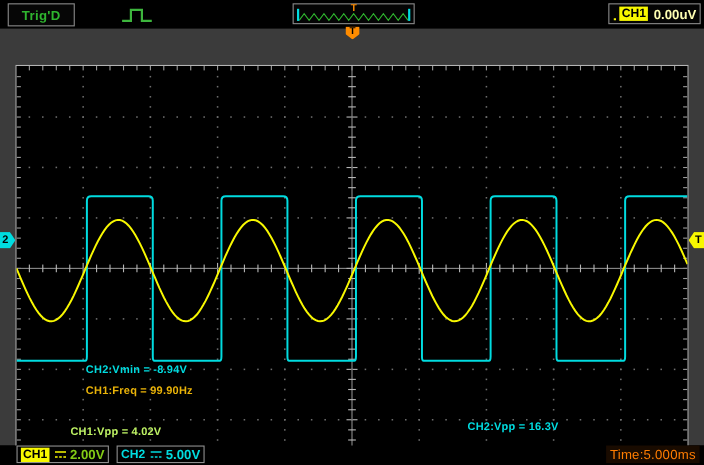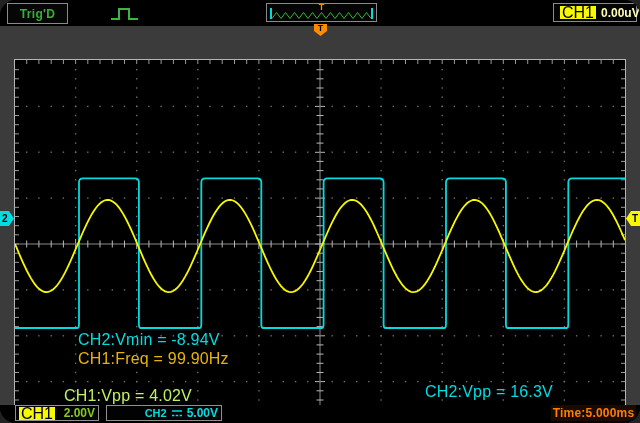--- a/index.html
+++ b/index.html
@@ -1,59 +1,59 @@
 <!DOCTYPE html>
 <html><head>
 <meta charset="utf-8">
 <style>
   html,body{margin:0;padding:0;background:#222;}
   .screen{position:relative;width:640px;height:423px;background:#000;overflow:hidden;
-          font-family:"Liberation Sans",sans-serif;border-radius:16px;-webkit-font-smoothing:none;}
+          font-family:"Liberation Sans",sans-serif;-webkit-font-smoothing:none;}
   
   .topbar{position:absolute;left:0;top:0;width:640px;height:26px;background:#000;}
   .trigd-box{position:absolute;left:7px;top:3px;width:59px;height:19px;background:#060606;
              border:1px solid #8a8a8a;color:#2fb52f;font-size:12px;font-weight:bold;
              display:flex;align-items:center;justify-content:center;letter-spacing:.3px;}
   .pulse-icon{position:absolute;left:110px;top:7px;}
   .preview-box{position:absolute;left:266px;top:3px;width:111px;height:19px;background:#040404;
                border:1px solid #8a8a8a;box-sizing:border-box;}
   .preview-t{position:absolute;left:0;right:0;top:-2px;text-align:center;color:#ff8c00;
              font-size:9px;font-weight:bold;}
   .trig-box{position:absolute;left:553px;top:3px;width:84px;height:19px;background:#040404;
             border:1px solid #8a8a8a;box-sizing:border-box;display:flex;align-items:center;gap:3px;
             padding:0 3px;}
-  .ch-badge{background:#f8f800;color:#000;font-size:16px;font-weight:normal;padding:0 2px;line-height:13px;}
+  .ch-badge{background:#f8f800;color:#000;font-size:11px;font-weight:bold;padding:0 2px;line-height:13px;}
   .trig-level{color:#ffffb3;font-size:12px;font-weight:bold;margin-left:2px;}
   
   .stage{position:absolute;left:0;top:26px;width:640px;height:379px;background:#3b3b3b;}
   .graticule{position:absolute;left:14px;top:33px;width:612px;height:367px;background:#000;
              border:1px solid #b4b4b4;box-sizing:border-box;}
   .graticule svg{position:absolute;left:0;top:0;}
-  .meas{position:absolute;font-size:16px;font-weight:normal;letter-spacing:.2px;white-space:nowrap;}
+  .meas{position:absolute;font-size:10px;font-weight:bold;letter-spacing:.2px;white-space:nowrap;}
   
   .t-tab{position:absolute;left:314px;top:24px;width:13px;height:12px;background:#ff8c00;
          clip-path:polygon(0 0,100% 0,100% 58%,50% 100%,0 58%);color:#000;font-size:9px;
          font-weight:bold;text-align:center;line-height:8px;z-index:5;}
   .ch2-marker{position:absolute;left:0px;top:211px;width:14px;height:15px;background:#00dce0;
          clip-path:polygon(0 0,64% 0,100% 50%,64% 100%,0 100%);color:#000;font-size:10px;
          font-weight:bold;text-align:left;line-height:15px;padding-left:2px;box-sizing:border-box;z-index:5;}
   .trig-marker{position:absolute;left:626px;top:211px;width:14px;height:15px;background:#f8f800;
          clip-path:polygon(36% 0,100% 0,100% 100%,36% 100%,0 50%);color:#000;font-size:10px;
          font-weight:bold;text-align:right;line-height:15px;padding-right:2px;box-sizing:border-box;z-index:5;}
   
   .bottombar{position:absolute;left:0;top:405px;width:640px;height:18px;background:#000;}
   .chan-box{position:absolute;top:0;height:16px;background:#020202;border:1px solid #8f8f8f;
             box-sizing:border-box;display:flex;align-items:center;gap:4px;padding:0 3px;}
   .ch1-box{left:15px;width:84px;}
-  .ch2-box{left:106px;width:116px;justify-content:flex-end;}
+  .ch2-box{left:106px;width:80px;}
   .ch2-label{color:#00dce0;font-size:11px;font-weight:bold;}
   .scale{font-size:12px;font-weight:bold;}
   .scale.y{color:#f8f800;} .scale.c{color:#00dce0;}
   .time-box{position:absolute;left:551px;top:0;width:85px;height:16px;background:#190b00;
-            color:#ff7d00;font-size:12px;font-weight:bold;display:flex;align-items:center;
+            color:#ff7d00;font-size:12px;font-weight:normal;display:flex;align-items:center;
             justify-content:center;letter-spacing:.2px;}
 </style>
 </head>
 <body>
 
 <div class="screen">
 
   <div class="topbar">
     <div class="trigd-box">
       <span style="color: rgb(47, 181, 47);">Trig'D</span>

